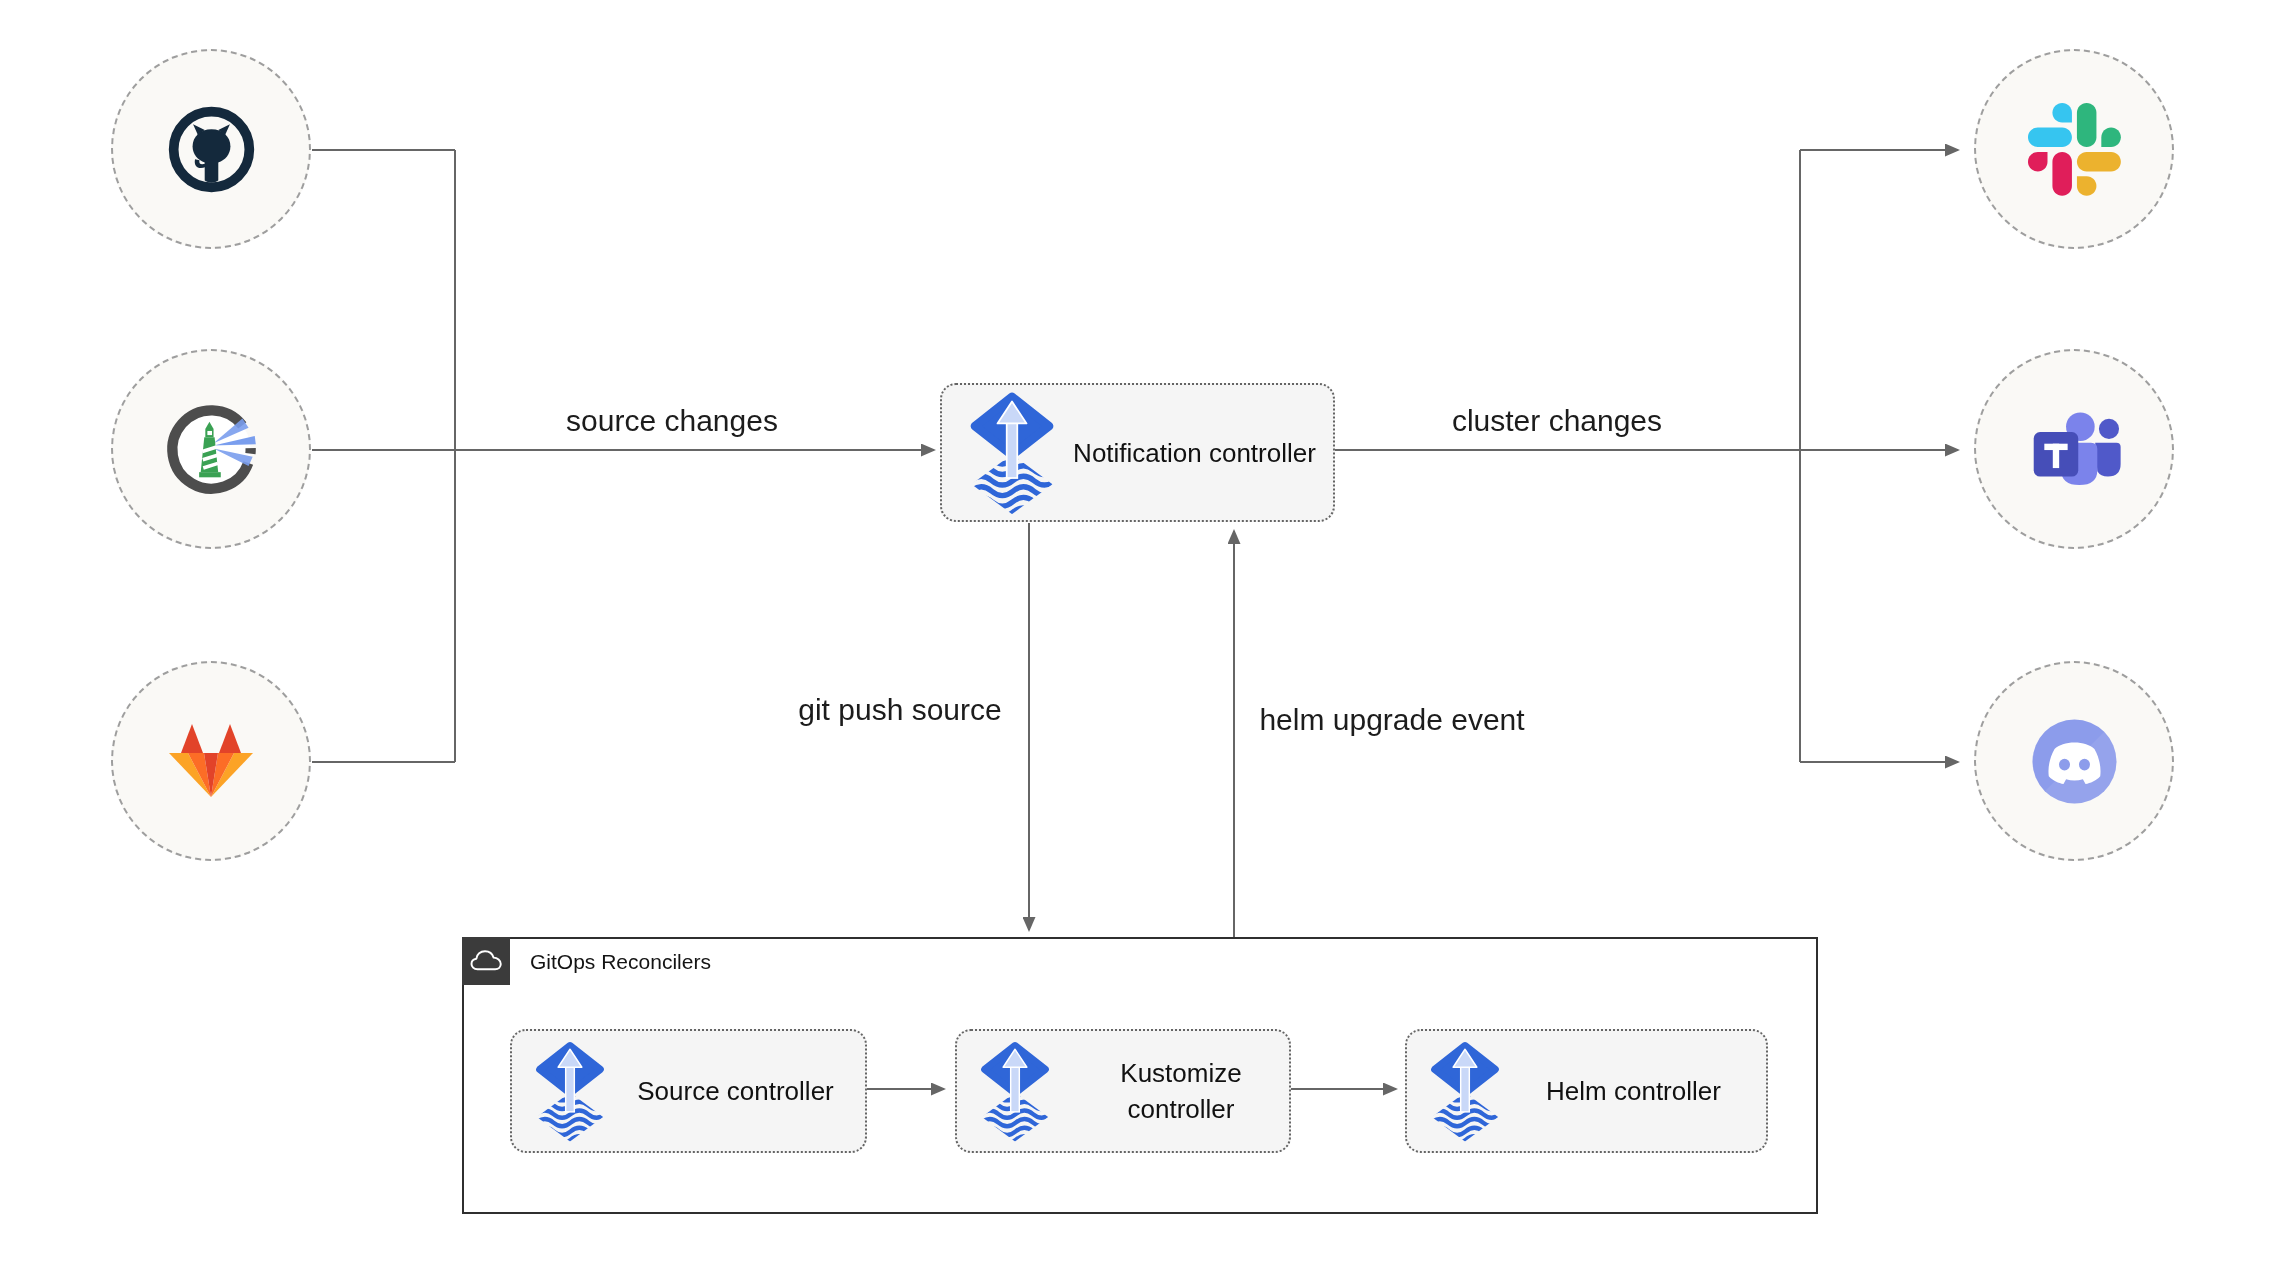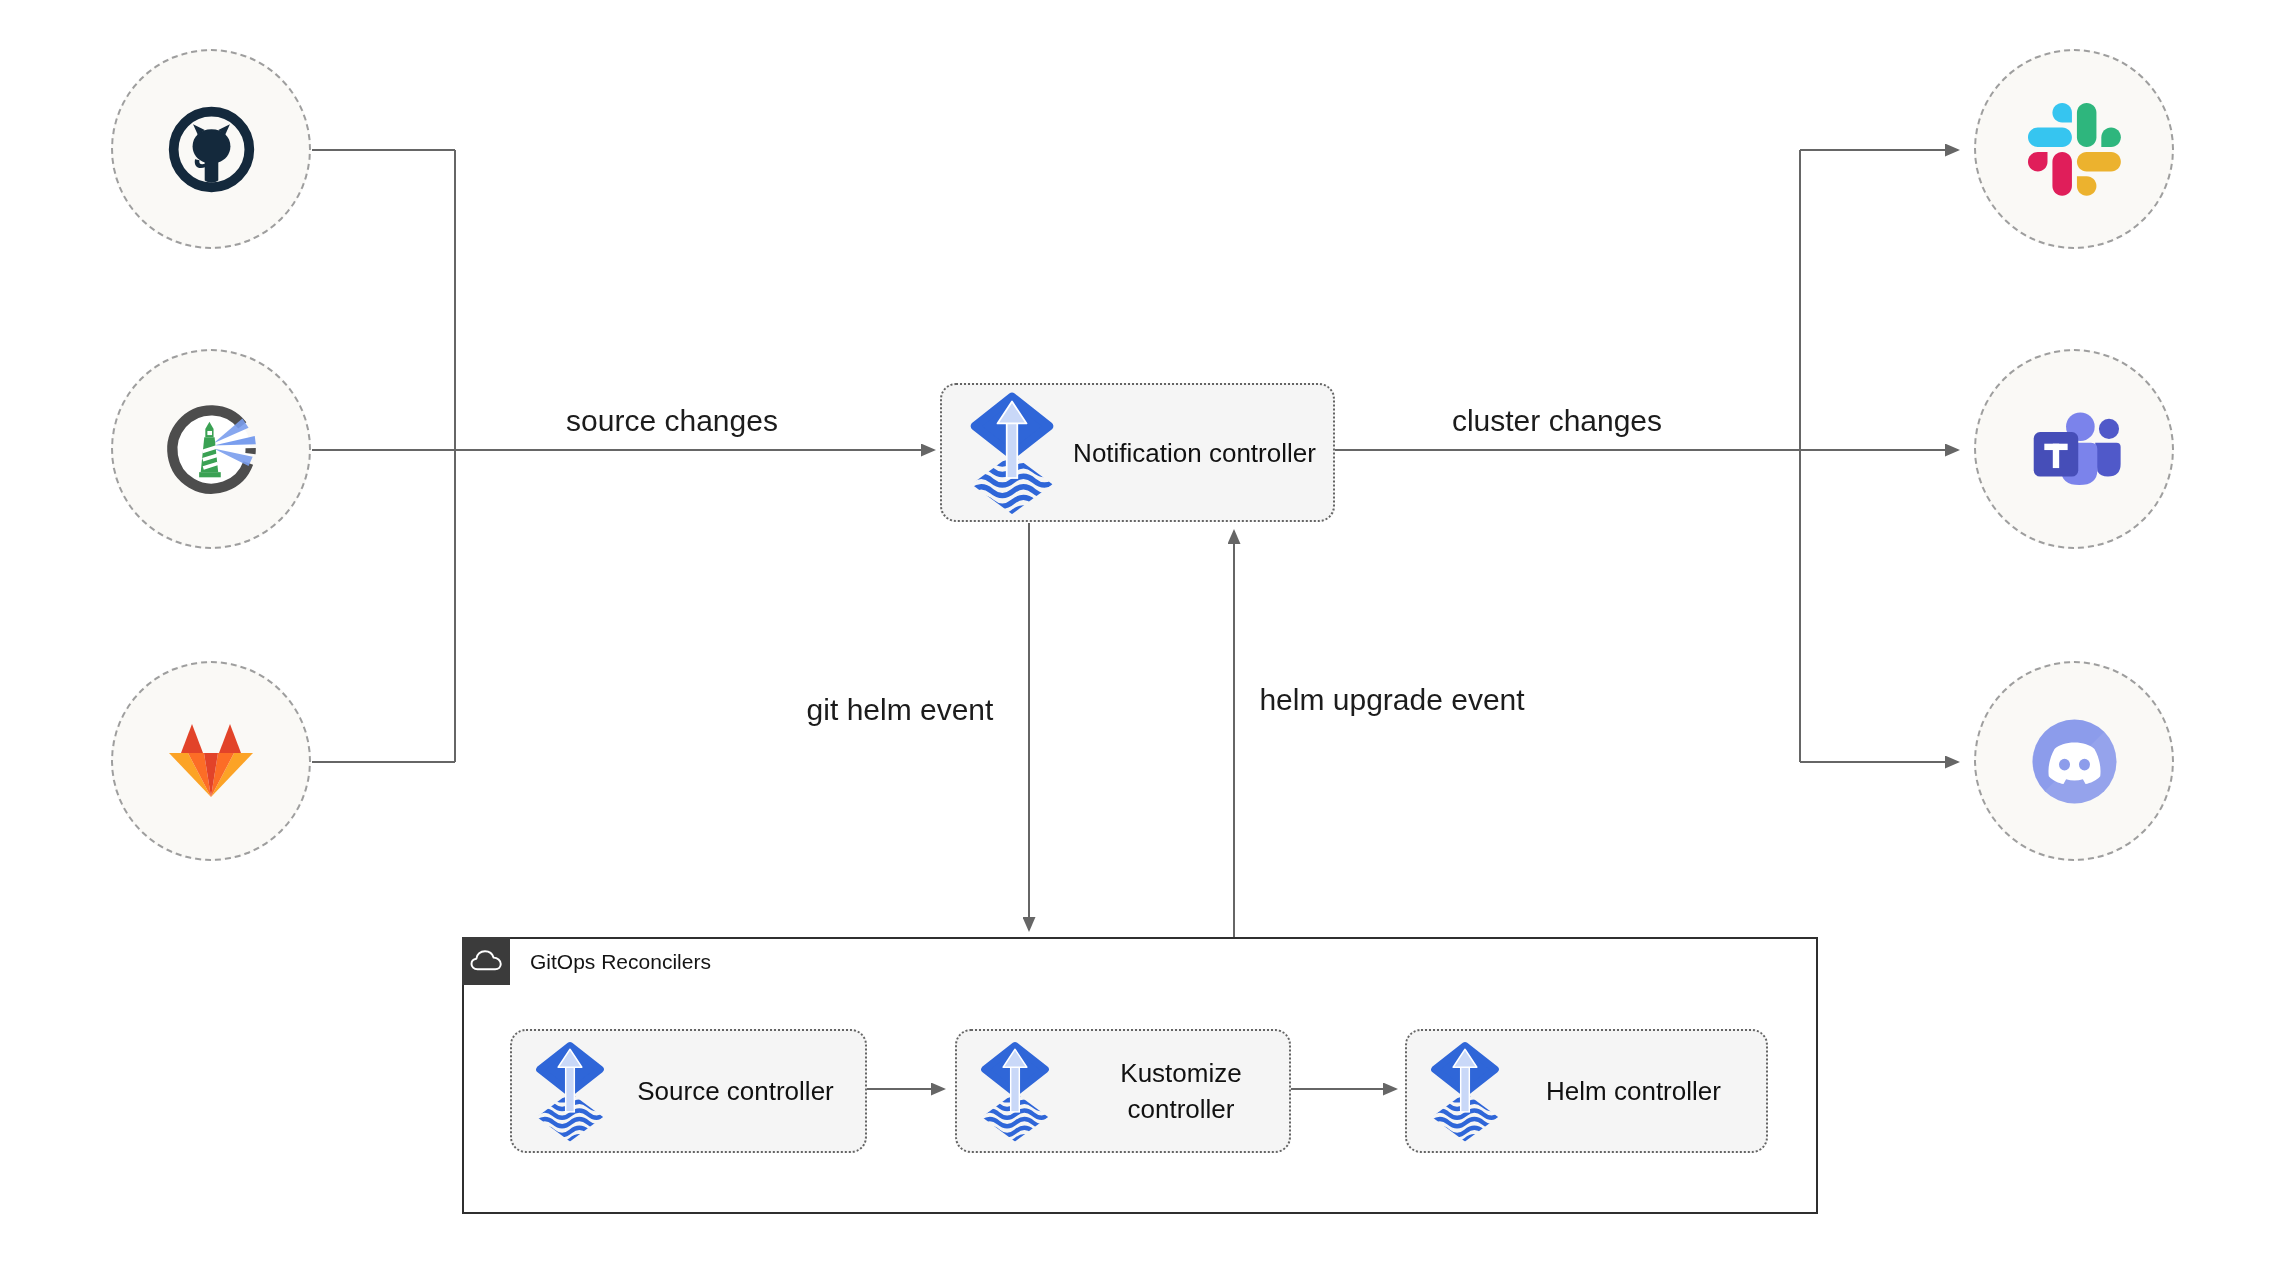--- a/index.html
+++ b/index.html
@@ -190,22 +190,22 @@
 
   <div class="flux-node notification-node">
     <svg width="88" height="127" viewBox="0 0 100 144">
         <use href="#sym-flux"></use>
       </svg>
     <div class="node-label">Notification controller</div>
   </div>
 
   <div class="edge-label" style="left:672px;top:421px;">source changes</div>
   <div class="edge-label" style="left:1557px;top:421px;">cluster changes</div>
-  <div class="edge-label" style="left:900px;top:710px;">git helm event</div>
-  <div class="edge-label" style="left:1392px;top:700px;">helm upgrade event</div>
+  <div class="edge-label" style="left:900px;top:710px;">git push source</div>
+  <div class="edge-label" style="left:1392px;top:720px;">helm upgrade event</div>
 
   <div class="gitops-box">
     <div class="gitops-header">
       <svg width="33" height="30">
           <use href="#sym-cloud"></use>
         </svg>
     </div>
     <div class="gitops-title">GitOps Reconcilers</div>
 
     <div class="flux-node controller-node" style="left:46px;width:357px;">

